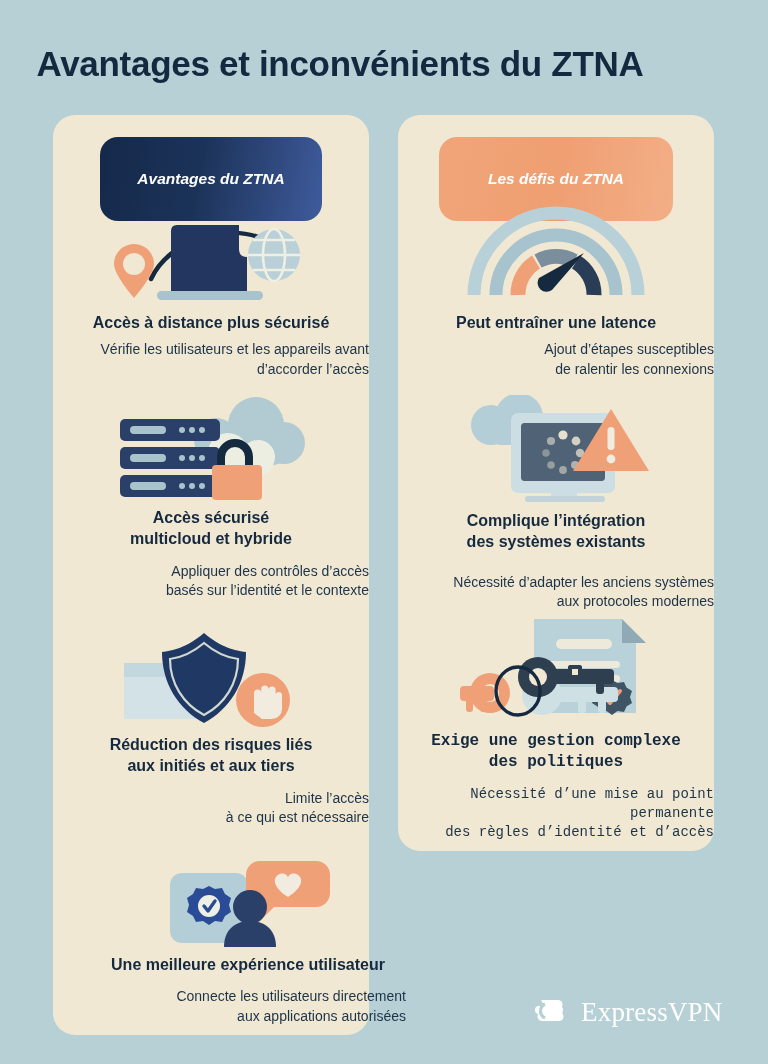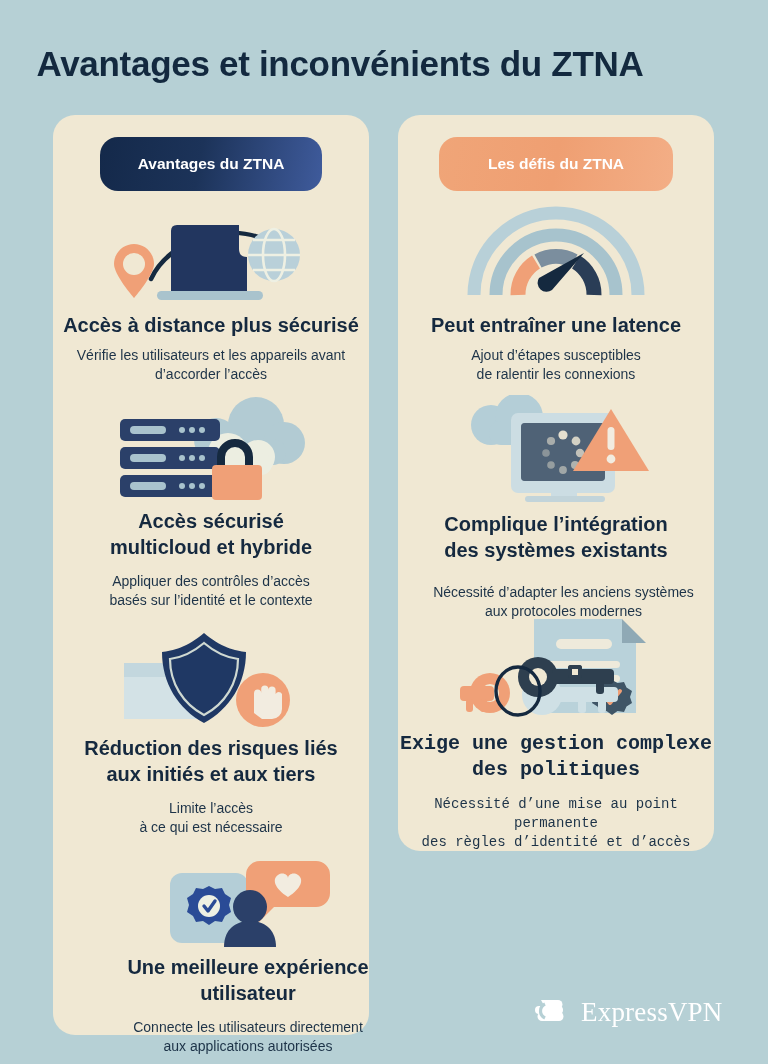--- a/index.html
+++ b/index.html
@@ -25,33 +25,33 @@
     border-radius:22px;
   }
   #card-pros{left:53px;top:115px;width:316px;height:920px;}
   #card-cons{left:398px;top:115px;width:316px;height:736px;}
 
   .pill{
     position:absolute;top:22px;left:50%;transform:translateX(-50%);
     height:52px;border-radius:18px;
     display:flex;align-items:center;justify-content:center;
     font-size:15.5px;font-weight:bold;color:#ffffff;
-    padding:1px 22px;white-space:nowrap;
+    padding:16px 22px;white-space:nowrap;font-style:italic;
   }
   #pill-pros{background:linear-gradient(100deg,#14294a 0%,#1c3359 45%,#3f5b9c 100%);min-width:178px;}
   #pill-cons{background:linear-gradient(100deg,#f0a578 0%,#ef9f72 50%,#f3ae86 100%);min-width:190px;}
 
   .item{position:absolute;left:0;width:316px;text-align:center;}
   .icon-wrap{display:flex;align-items:flex-end;justify-content:center;}
   .item-title{
-    font-size:20px;font-weight:bold;color:#15293f;
+    font-size:16px;font-weight:bold;color:#15293f;
     line-height:1.28;margin-top:8px;
   }
   .item-desc{
-    font-size:14px;color:#1d3348;line-height:1.36;margin-top:7px;
+    font-size:14px;color:#1d3348;line-height:1.36;margin-top:7px;text-align:right;
   }
   .item-title.loose{line-height:1.3}
 
   
   .logo{
     position:absolute;left:533px;top:993px;
     display:flex;align-items:center;gap:14px;
   }
   .logo-text{
     font-family:"Liberation Serif", serif;

